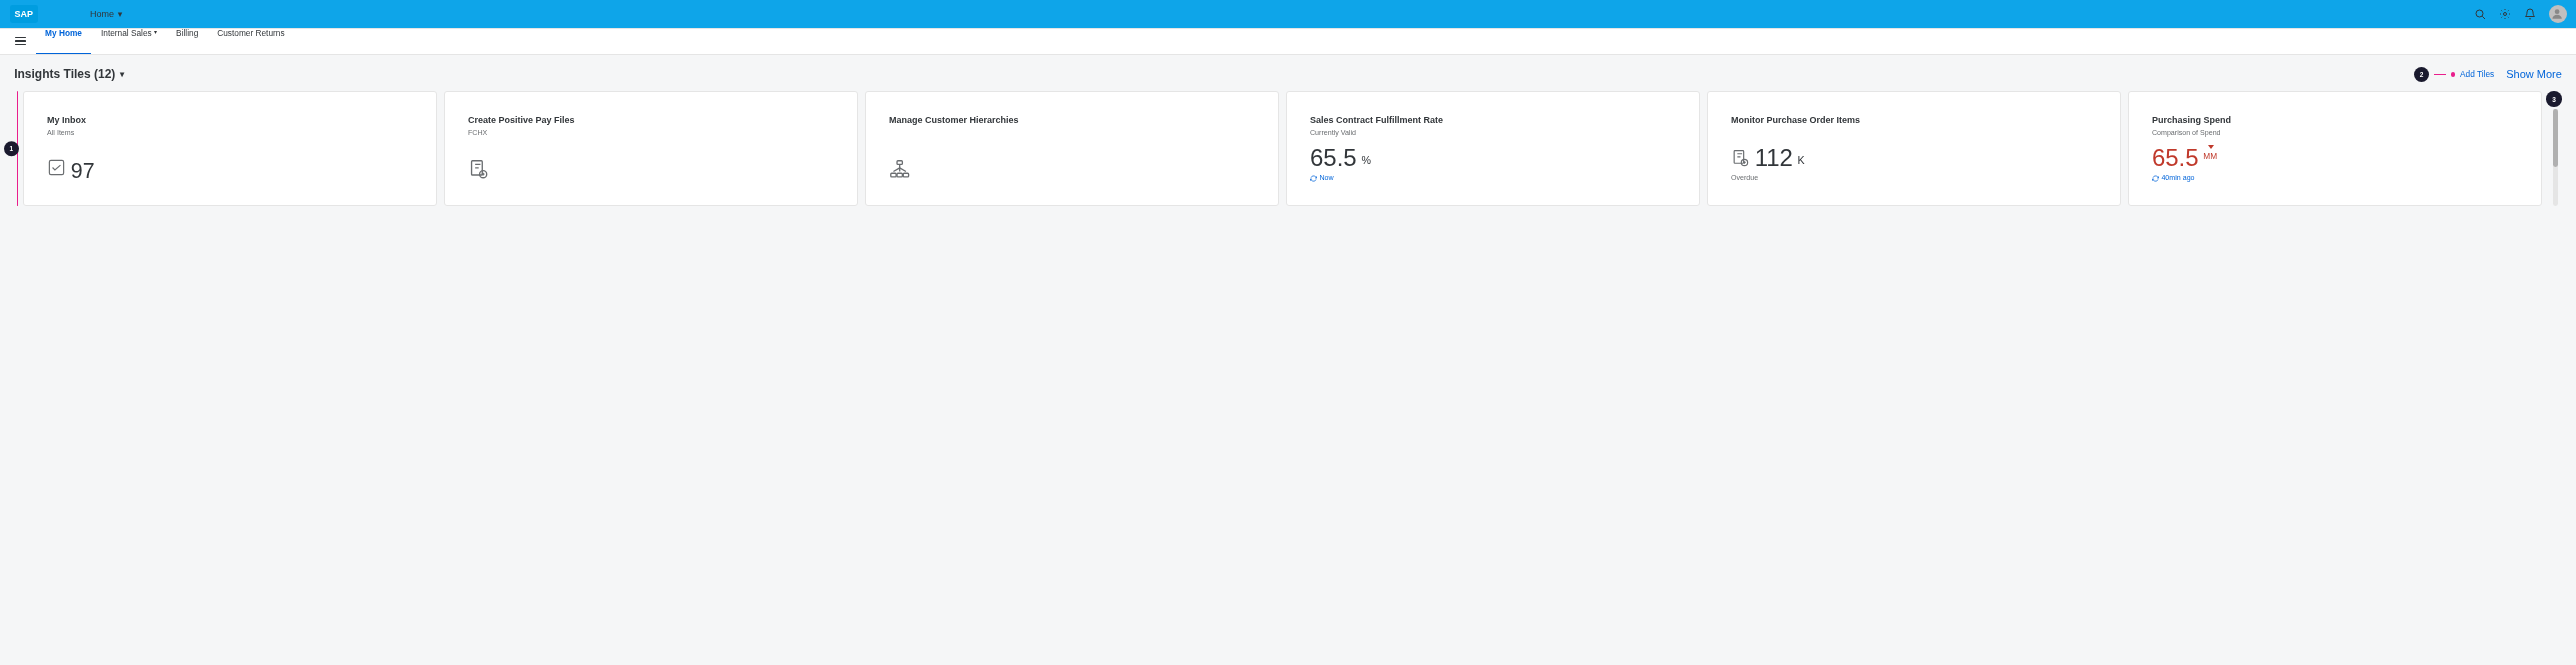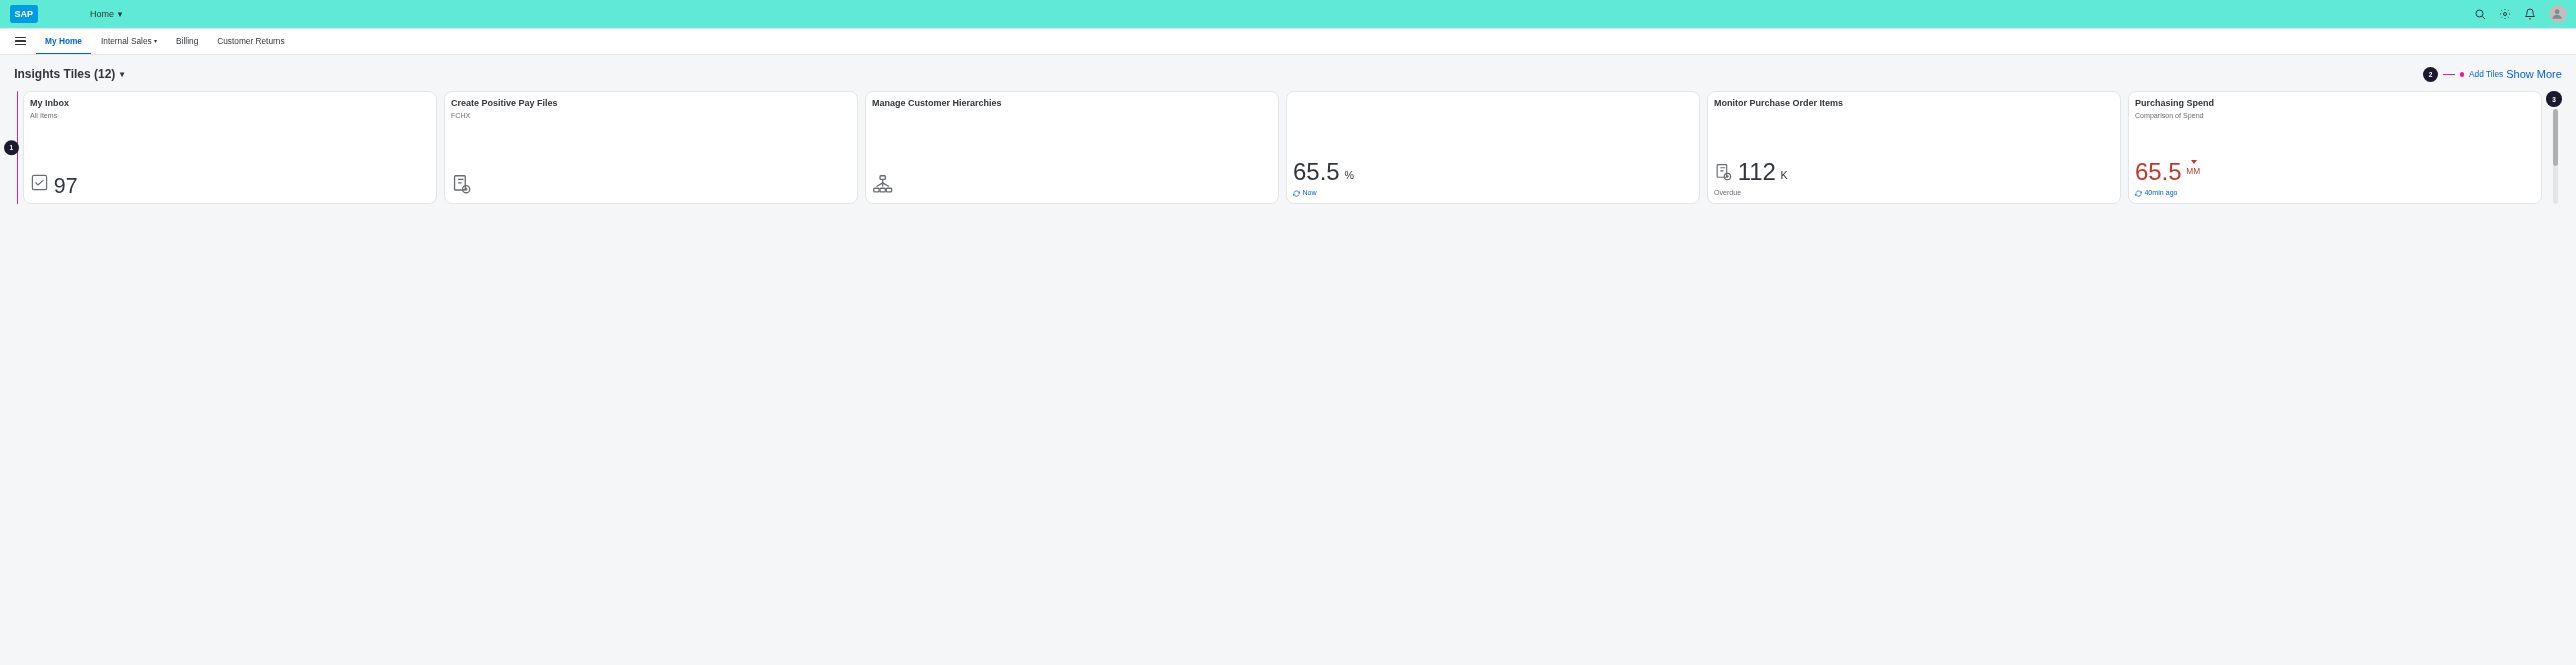--- a/index.html
+++ b/index.html
@@ -2,21 +2,21 @@
 <html style="font-size:9.5px"><head>
   <meta charset="utf-8">
   <style>
     * { box-sizing: border-box; margin: 0; padding: 0; }
     body { font-family: '72', Arial, sans-serif; background: #f5f6f7; min-width: 712px; }
 
     
     .top-bar {
       display: flex;
       align-items: center;
-      background: #5eead4;
+      background: #0ea5e9;
       height: 28.5px;
       padding: 0 9.5px;
       border-bottom: 0.6px solid #e5e5e5;
       justify-content: space-between;
     }
     .top-bar-left { display: flex; align-items: center; gap: 7.1px; }
     .sap-logo {
       background: #009de0;
       border-radius: 2.4px;
       width: 28.5px;
@@ -94,21 +94,20 @@
     }
     .hamburger-line {
       width: 10.7px;
       height: 1.2px;
       background: #32363a;
       border-radius: 0.6px;
     }
     .nav-item {
       height: 26px;
       display: flex;
-      align-items: center;
       padding: 0 9.5px;
       font-size: 8.3px;
       color: #32363a;
       cursor: pointer;
       position: relative;
       white-space: nowrap;
       border-bottom: 1.8px solid transparent;
     }
     .nav-item.active {
       color: #0064d9;
@@ -143,21 +142,21 @@
       color: #32363a;
     }
     .insights-title .chevron-down {
       font-size: 8.3px;
       color: #32363a;
       cursor: pointer;
     }
     .insights-actions {
       display: flex;
       align-items: center;
-      gap: 3px;
+      gap: 12px;
       padding-left: 32px;
     }
     .add-tiles-container {
       display: flex;
       align-items: center;
       gap: 4.7px;
     }
     .add-tiles-btn {
       font-size: 8.3px;
       color: #0064d9;
@@ -178,23 +177,23 @@
     
     .tiles-grid {
       display: flex;
       gap: 7.1px;
       overflow: hidden;
       flex: 1;
     }
 
     .tile {
       background: #fff;
-      border-radius: 8px;
+      border-radius: 3px;
       border: 0.6px solid #e5e5e5;
-      padding: 6px;
+      padding: 23px;
       min-width: 107px;
       flex: 1;
       display: flex;
       flex-direction: column;
       justify-content: space-between;
       cursor: pointer;
       transition: box-shadow 0.15s;
       min-height: 95px;
     }
 
@@ -444,20 +443,24 @@
               <line x1="12" y1="6" x2="12" y2="10"></line>
               <line x1="12" y1="10" x2="5" y2="14"></line>
               <line x1="12" y1="10" x2="12" y2="14"></line>
               <line x1="12" y1="10" x2="19" y2="14"></line>
             </svg>
           </span>
         </div>
       </div>
 
       <div class="tile">
+        <div>
+          <div class="tile-title">Sales Contract Fulfillment Rate</div>
+          <div class="tile-subtitle">Currently Valid</div>
+        </div>
         <div class="tile-content" style="align-items:flex-end;">
           <span class="tile-value" style="font-size:24px; font-weight:300;">65.5</span>
           <span class="tile-unit" style="font-size:10.7px; margin-bottom:3.6px;">%</span>
         </div>
         <div class="tile-footer">
           <svg width="7.1" height="7.1" viewBox="0 0 24 24" fill="none" stroke="#0064d9" stroke-width="2.5">
             <path d="M23 4v6h-6"></path>
             <path d="M1 20v-6h6"></path>
             <path d="M3.51 9a9 9 0 0 1 14.85-3.36L23 10M1 14l4.64 4.36A9 9 0 0 0 20.49 15"></path>
           </svg>

